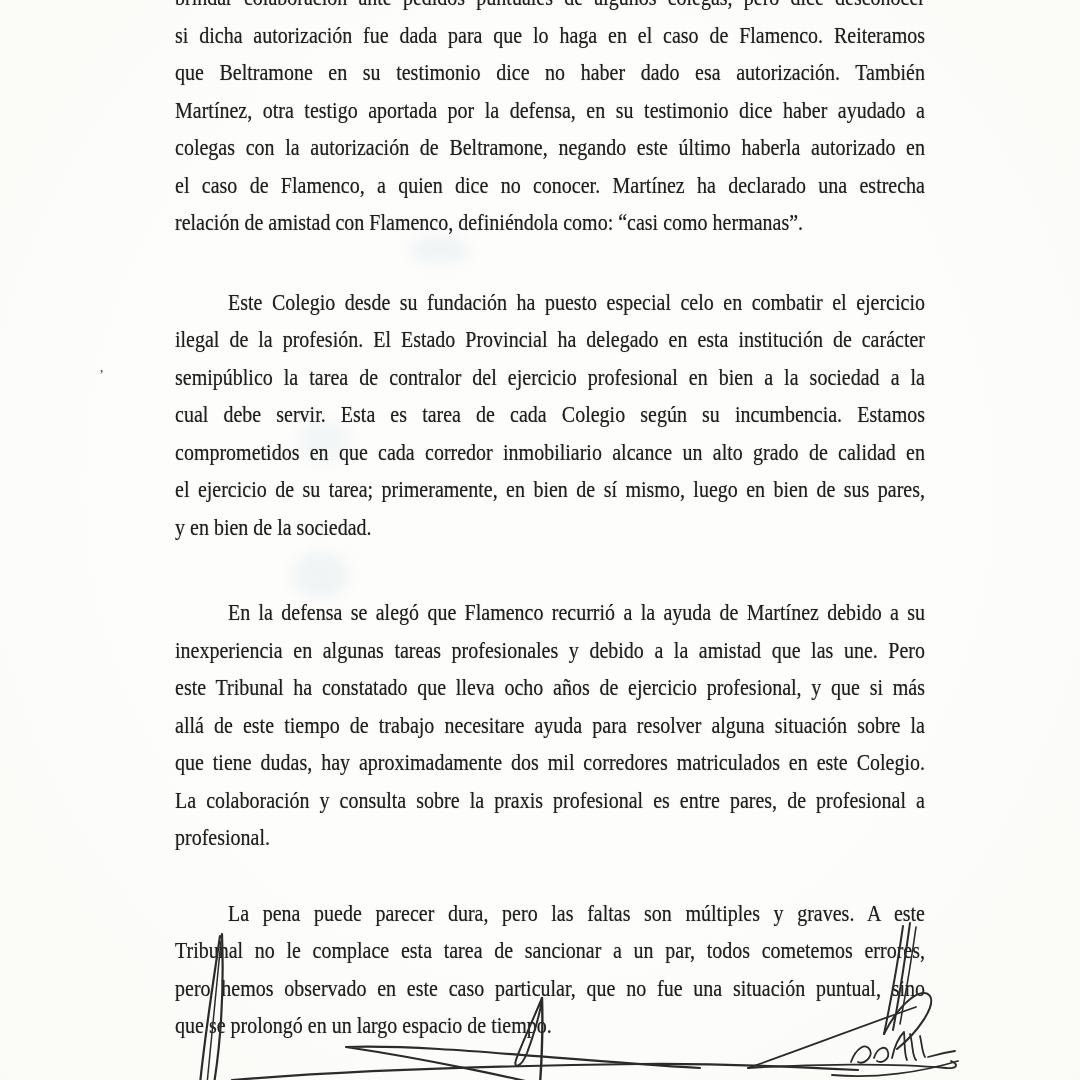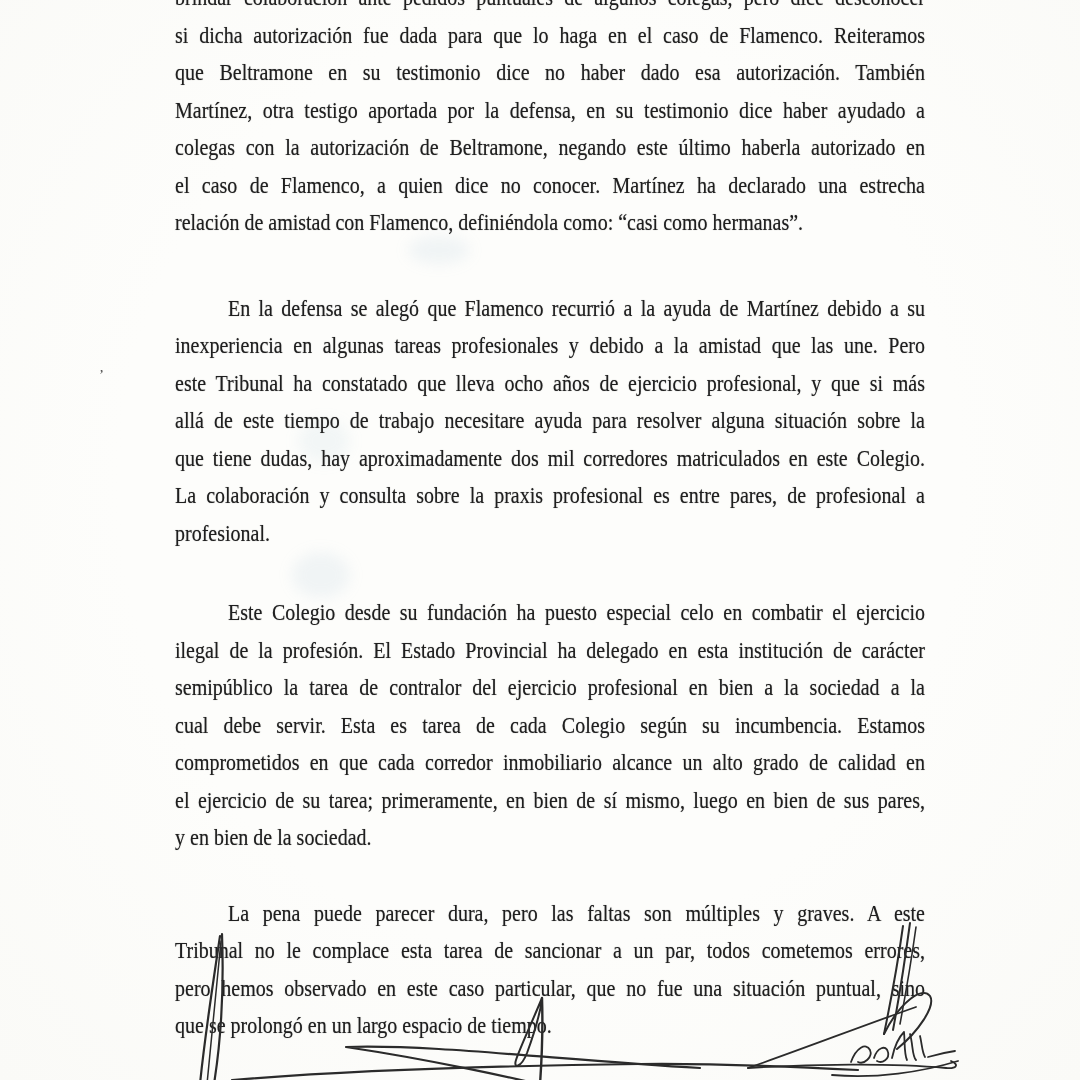--- a/index.html
+++ b/index.html
@@ -53,38 +53,38 @@
     <div class="para p1">
       <div class="line" style="word-spacing: 6.19219px;"><span>brindar colaboración ante pedidos puntuales de algunos colegas, pero dice desconocer</span></div>
       <div class="line" style="word-spacing: 5.85268px;"><span>si dicha autorización fue dada para que lo haga en el caso de Flamenco. Reiteramos</span></div>
       <div class="line" style="word-spacing: 10.5824px;"><span>que Beltramone en su testimonio dice no haber dado esa autorización. También</span></div>
       <div class="line" style="word-spacing: 5.53125px;"><span>Martínez, otra testigo aportada por la defensa, en su testimonio dice haber ayudado a</span></div>
       <div class="line" style="word-spacing: 5.68182px;"><span>colegas con la autorización de Beltramone, negando este último haberla autorizado en</span></div>
       <div class="line" style="word-spacing: 7.33053px;"><span>el caso de Flamenco, a quien dice no conocer. Martínez ha declarado una estrecha</span></div>
       <div class="line last"><span>relación de amistad con Flamenco, definiéndola como: “casi como hermanas”.</span></div>
     </div>
 
+    <div class="para p3">
+      <div class="line ind" style="word-spacing: 4.49089px;"><span>Este Colegio desde su fundación ha puesto especial celo en combatir el ejercicio</span></div>
+      <div class="line" style="word-spacing: 4.97596px;"><span>ilegal de la profesión. El Estado Provincial ha delegado en esta institución de carácter</span></div>
+      <div class="line" style="word-spacing: 6.05246px;"><span>semipúblico la tarea de contralor del ejercicio profesional en bien a la sociedad a la</span></div>
+      <div class="line" style="word-spacing: 10.1107px;"><span>cual debe servir. Esta es tarea de cada Colegio según su incumbencia. Estamos</span></div>
+      <div class="line" style="word-spacing: 5.30078px;"><span>comprometidos en que cada corredor inmobiliario alcance un alto grado de calidad en</span></div>
+      <div class="line" style="word-spacing: 3.45215px;"><span>el ejercicio de su tarea; primeramente, en bien de sí mismo, luego en bien de sus pares,</span></div>
+      <div class="line last"><span>y en bien de la sociedad.</span></div>
+    </div>
+
     <div class="para p2">
       <div class="line ind" style="word-spacing: 3.33646px;"><span>En la defensa se alegó que Flamenco recurrió a la ayuda de Martínez debido a su</span></div>
       <div class="line" style="word-spacing: 5.57452px;"><span>inexperiencia en algunas tareas profesionales y debido a la amistad que las une. Pero</span></div>
       <div class="line" style="word-spacing: 4.73549px;"><span>este Tribunal ha constatado que lleva ocho años de ejercicio profesional, y que si más</span></div>
       <div class="line" style="word-spacing: 5.10817px;"><span>allá de este tiempo de trabajo necesitare ayuda para resolver alguna situación sobre la</span></div>
       <div class="line" style="word-spacing: 3.90767px;"><span>que tiene dudas, hay aproximadamente dos mil corredores matriculados en este Colegio.</span></div>
       <div class="line" style="word-spacing: 5.0625px;"><span>La colaboración y consulta sobre la praxis profesional es entre pares, de profesional a</span></div>
       <div class="line last"><span>profesional.</span></div>
-    </div>
-
-    <div class="para p3">
-      <div class="line ind" style="word-spacing: 4.49089px;"><span>Este Colegio desde su fundación ha puesto especial celo en combatir el ejercicio</span></div>
-      <div class="line" style="word-spacing: 4.97596px;"><span>ilegal de la profesión. El Estado Provincial ha delegado en esta institución de carácter</span></div>
-      <div class="line" style="word-spacing: 6.05246px;"><span>semipúblico la tarea de contralor del ejercicio profesional en bien a la sociedad a la</span></div>
-      <div class="line" style="word-spacing: 10.1107px;"><span>cual debe servir. Esta es tarea de cada Colegio según su incumbencia. Estamos</span></div>
-      <div class="line" style="word-spacing: 5.30078px;"><span>comprometidos en que cada corredor inmobiliario alcance un alto grado de calidad en</span></div>
-      <div class="line" style="word-spacing: 3.45215px;"><span>el ejercicio de su tarea; primeramente, en bien de sí mismo, luego en bien de sus pares,</span></div>
-      <div class="line last"><span>y en bien de la sociedad.</span></div>
     </div>
 
     <div class="para p4">
       <div class="line ind" style="word-spacing: 8.63101px;"><span>La pena puede parecer dura, pero las faltas son múltiples y graves. A este</span></div>
       <div class="line" style="word-spacing: 6.67428px;"><span>Tribunal no le complace esta tarea de sancionar a un par, todos cometemos errores,</span></div>
       <div class="line" style="word-spacing: 5.76082px;"><span>pero hemos observado en este caso particular, que no fue una situación puntual, sino</span></div>
       <div class="line last"><span>que se prolongó en un largo espacio de tiempo.</span></div>
     </div>
 
   </div>

